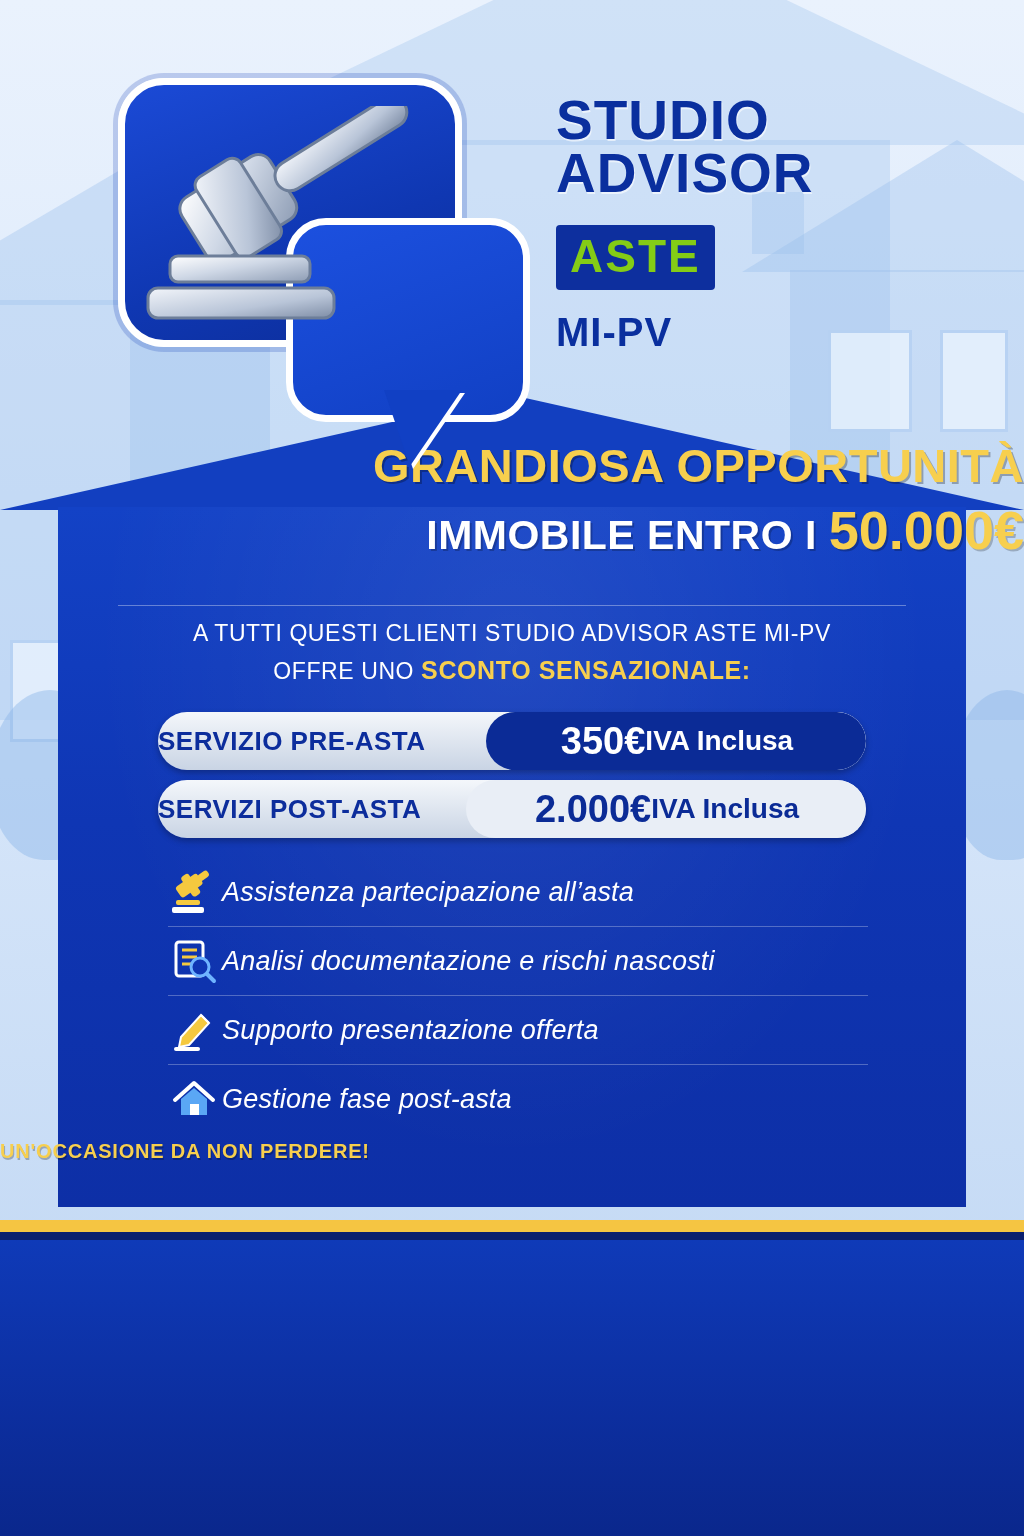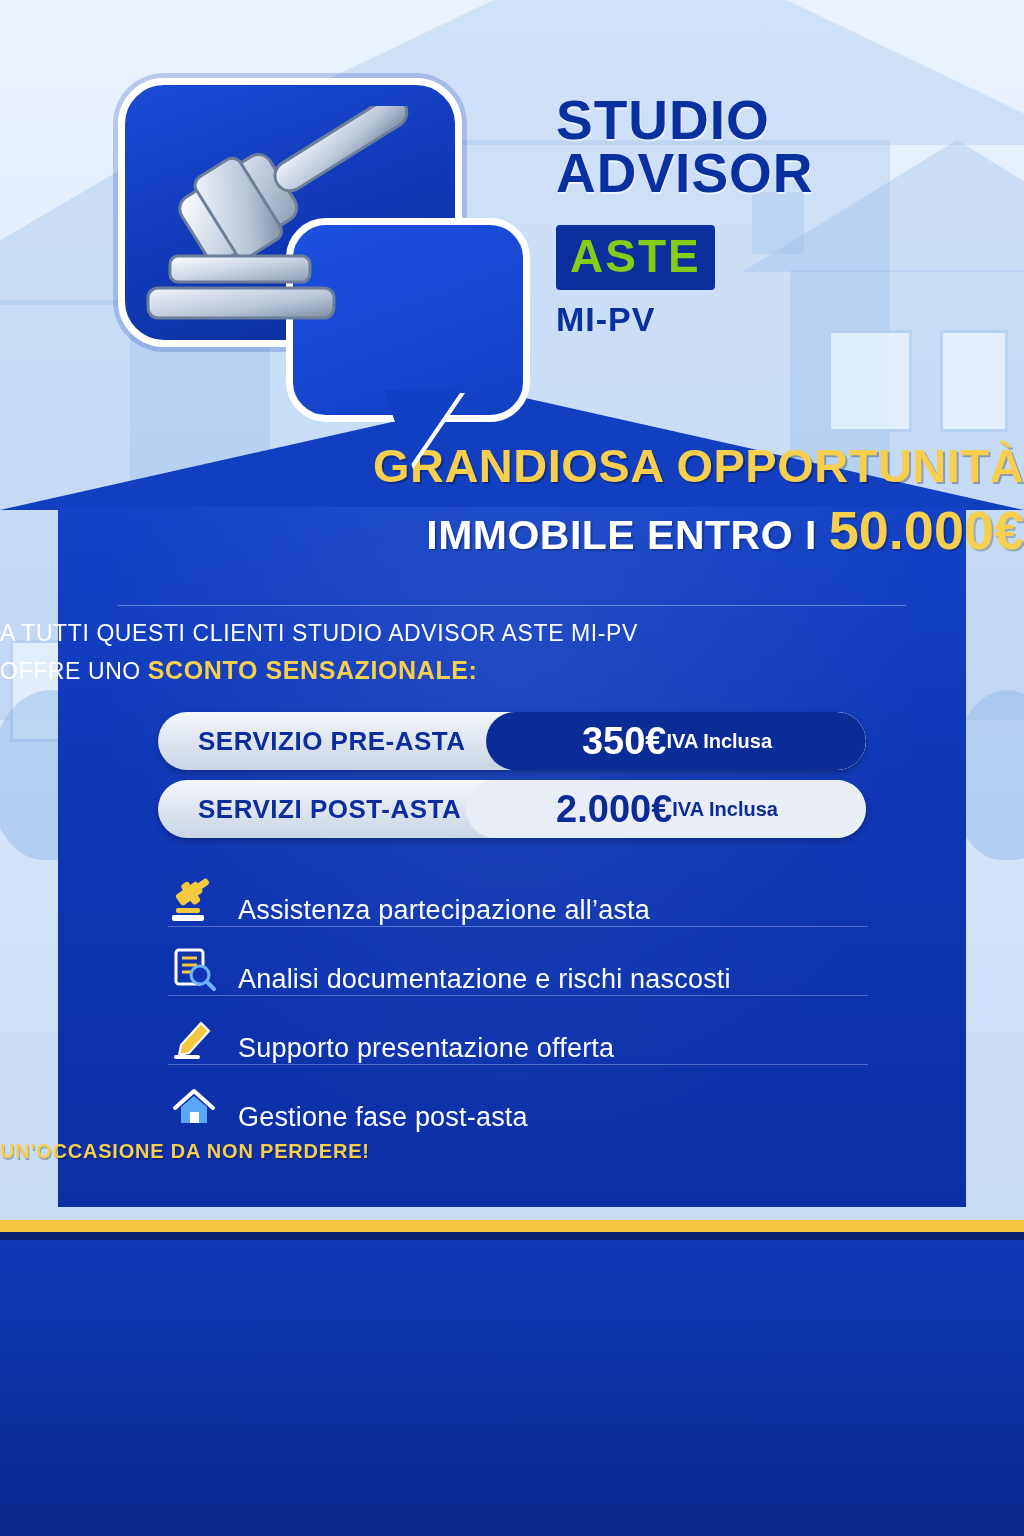--- a/index.html
+++ b/index.html
@@ -189,23 +189,23 @@
     margin-top: 25px;
     background: #0d2f9e;
     color: #84cc16;
     font-weight: bold;
     font-size: 46px;
     letter-spacing: 2px;
     padding: 4px 14px 7px 14px;
     border-radius: 4px;
   }
   .brand-mipv {
-    margin-top: 10px;
-    font-weight: bold;
-    font-size: 34px;
+    margin-top: 20px;
+    font-weight: bold;
+    font-size: 40px;
     color: #0a2f9e;
     letter-spacing: 1px;
   }
 
   .headline {
     position: absolute;
     left: 0; top: 438px; width: 1024px;
     text-align: right;
   }
   .h1 {
@@ -238,20 +238,21 @@
   }
   .divider {
     position: absolute;
     left: 118px; top: 605px;
     width: 788px; height: 1px;
     background: rgba(255,255,255,.35);
   }
   .subline {
     position: absolute;
     left: 0; top: 620px; width: 1024px;
+    text-align: center;
     color: #ffffff;
   }
   .sub1 { font-size: 23px; letter-spacing: 0.6px; }
   .sub2 { margin-top: 9px; font-size: 23px; letter-spacing: 0.6px; }
   .sub2 b { color: #f7cf4e; font-size: 25px; }
 
   
   .price-row {
     position: absolute;
     left: 158px;
@@ -260,21 +261,20 @@
     background: linear-gradient(180deg, #f4f7fb 0%, #c9d4e4 100%);
     box-shadow: 0 3px 6px rgba(0,0,0,.28);
     display: flex;
     align-items: center;
     overflow: hidden;
   }
   .price-row.r1 { top: 712px; }
   .price-row.r2 { top: 780px; }
   .price-label {
     flex: 0 0 auto;
-    padding-left: 40px;
     font-size: 26px;
     font-weight: bold;
     color: #0c2d9c;
     letter-spacing: 0.5px;
   }
   .price-chip {
     margin-left: auto;
     height: 58px;
     display: flex;
     align-items: center;
@@ -282,35 +282,36 @@
     padding: 0 24px 0 26px;
     background: #0b2b96;
     border-radius: 30px;
     color: #ffffff;
   }
   .price-chip.light {
     background: #e9eef6;
     color: #0b2b96;
   }
   .price-big { font-size: 38px; font-weight: bold; letter-spacing: 0px; }
-  .price-vat { font-size: 20px; font-weight: bold; }
+  .price-vat { font-size: 28px; font-weight: bold; }
   .r1 .price-chip { min-width: 330px; justify-content: center; }
   .r2 .price-chip { min-width: 350px; justify-content: center; }
 
   
   .features {
     position: absolute;
     left: 168px; top: 858px; width: 700px;
   }
   .feature {
     position: relative;
     display: flex;
-    align-items: flex-end;
+    align-items: center;
     height: 68px;
-    gap: 18px;
+    gap: 2px;
+    font-style: italic;
   }
   .feature + .feature { border-top: 1px solid rgba(255,255,255,.28); }
   .feature .ficon {
     width: 52px; height: 52px;
     flex: 0 0 52px;
     display: flex; align-items: center; justify-content: center;
   }
   .feature .ftext {
     color: #ffffff;
     font-size: 27px;

